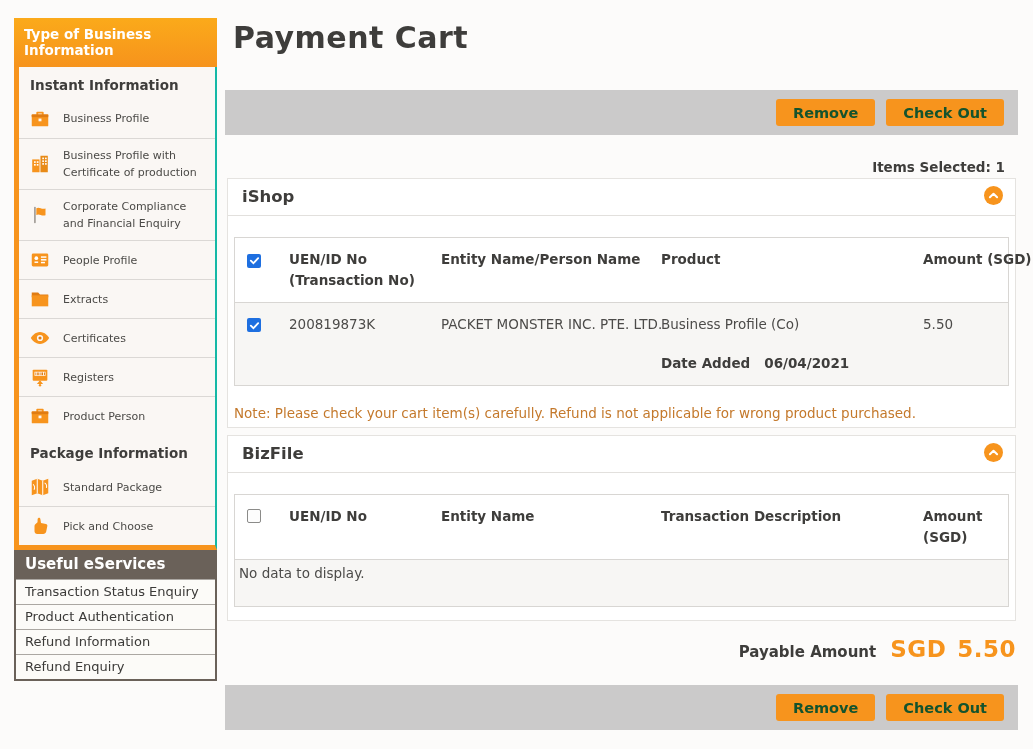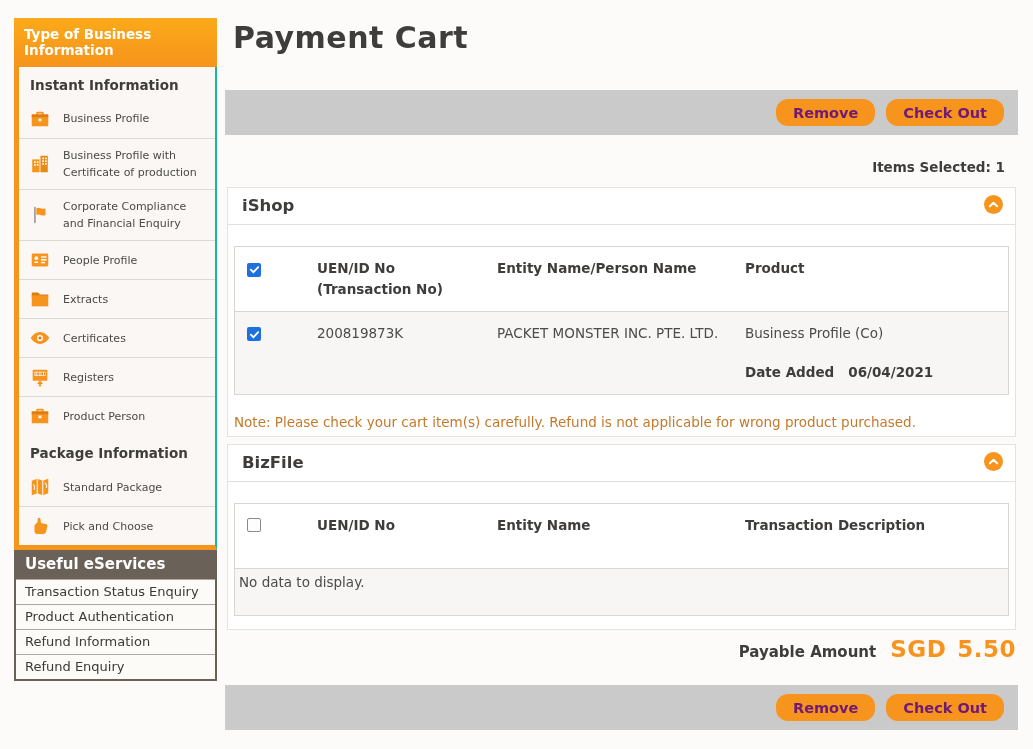--- a/index.html
+++ b/index.html
@@ -44,37 +44,36 @@
   
   .main { position:absolute; left:225px; top:0; width:793px; height:749px; }
   .page-title { position:absolute; top:20px; left:8px; font-size:30px; font-weight:bold; color:#3E3D3B; letter-spacing:0.5px; }
   .toolbar {
     position:absolute; left:0; width:793px; height:45px; background:#CBCACA;
     display:flex; align-items:center; justify-content:flex-end; gap:11px; padding-right:14px;
   }
   .toolbar.top { top:90px; }
   .toolbar.bottom { top:685px; }
   .btn {
-    background:#F7941D; color:#701a75; font-weight:bold; font-size:14.5px;
-    border:none; border-radius:12px; height:27px; padding:0 17px;
+    background:#F7941D; color:#14532d; font-weight:bold; font-size:14.5px;
+    border:none; border-radius:3px; height:27px; padding:0 17px;
     font-family:inherit; cursor:pointer;
   }
   .items-selected { position:absolute; top:159px; right:13px; font-size:13.5px; font-weight:bold; color:#3E3D3B; }
   .panel {
     position:absolute; left:2px; width:789px; background:#FFFFFF;
     border:1px solid #E5E3E0;
-    margin-top:9px;
   }
   .panel.ishop { top:178px; height:250px; }
   .panel.bizfile { top:435px; height:186px; }
   .panel-header { position:relative; padding:8px 14px 9px; border-bottom:1px solid #E2E0DD; }
   .panel-title { font-size:16.5px; font-weight:bold; color:#3E3D3B; }
   .collapse-btn { position:absolute; right:12px; top:7px; width:19px; height:19px; cursor:pointer; background:none; border:none; padding:0; }
   .tbl { margin:21px 6px 0; border:1px solid #D8D6D3; }
-  .tr { display:grid; grid-template-columns:46px 152px 220px 262px 1fr;gap:28px; }
+  .tr { display:grid; grid-template-columns:46px 152px 220px 262px 1fr; }
   .tr.head { background:#FFFFFF; }
   .tr.data { background:#F7F6F4; border-top:1px solid #D8D6D3; }
   .cell { padding:11px 8px; font-size:13.5px; line-height:1.55; color:#4C4B49; }
   .cell.h { font-weight:bold; color:#3E3D3B; }
   .cell.cb-cell { padding:13px 0 0 12px; }
   .cell.nowrap { white-space:nowrap; }
   .ishop .amount-h { white-space:nowrap; }
   .date-line { margin-top:18px; font-weight:bold; color:#3E3D3B; display:flex; gap:14px; white-space:nowrap; }
   .note { padding:19px 6px 0; font-size:13.5px; color:#C4792C; }
   .empty-row { background:#F7F6F4; border-top:1px solid #D8D6D3; padding:5px 4px 25px; font-size:13.5px; color:#4C4B49; }

